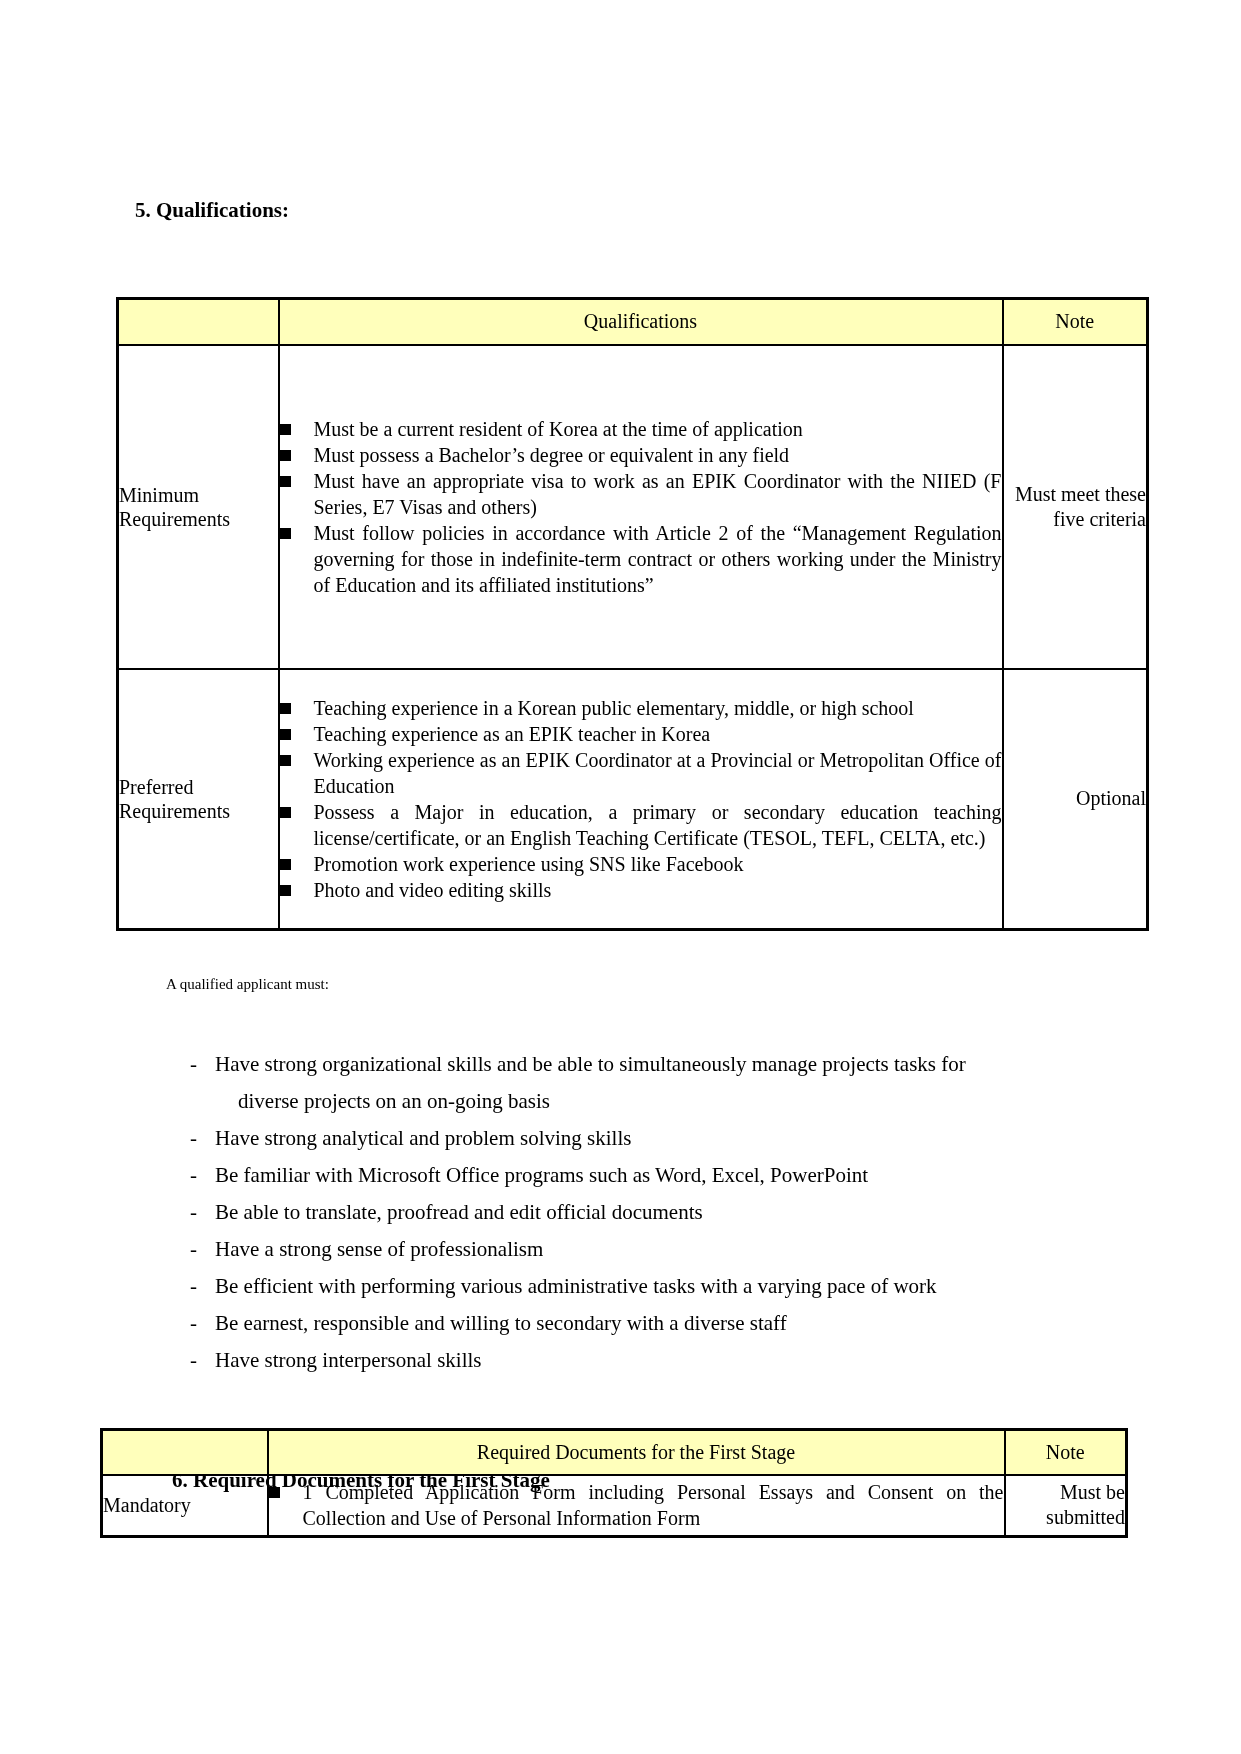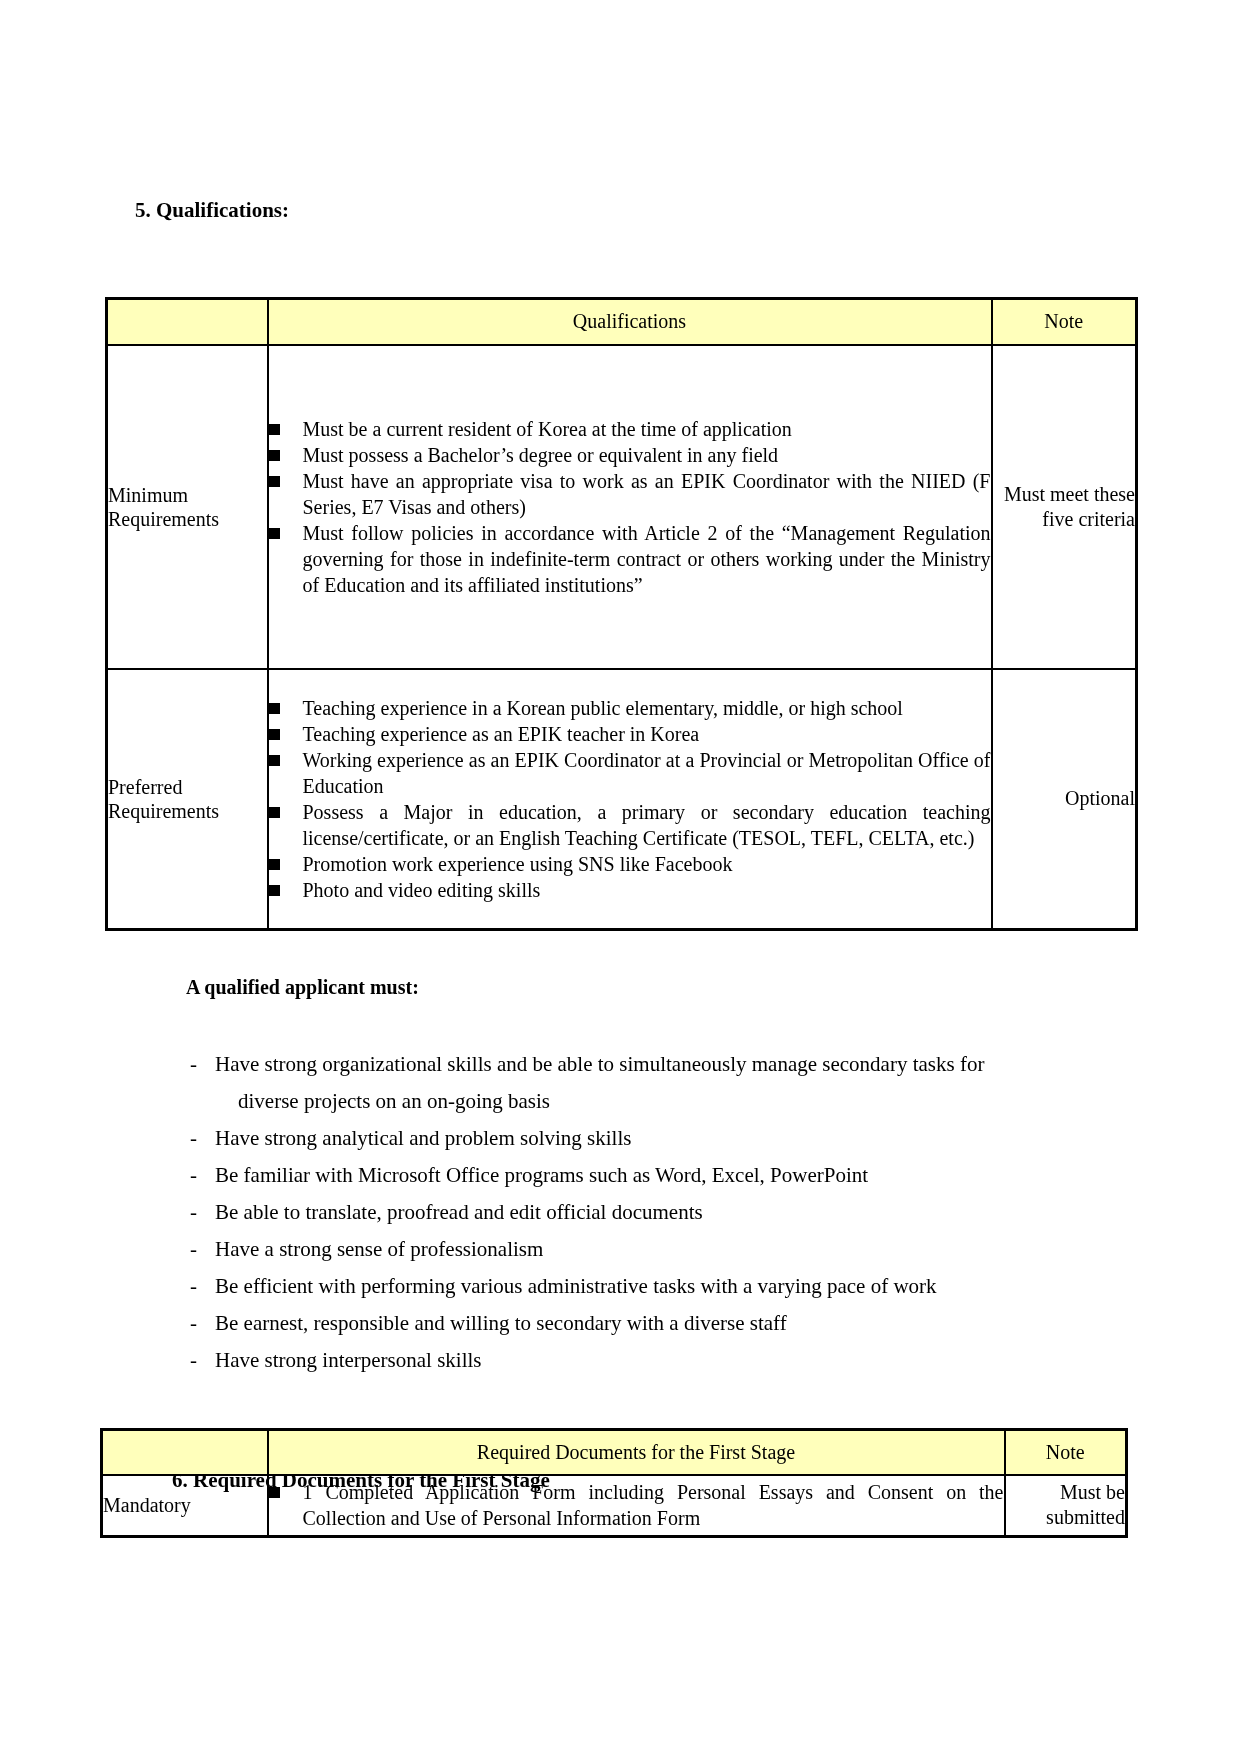--- a/index.html
+++ b/index.html
@@ -25,21 +25,21 @@
     border-collapse:collapse;
     table-layout:fixed;
     border:3px solid #000;
     font-size:20px;
   }
   table.doc td{
     border:2px solid #000;
     vertical-align:middle;
     padding:0;
   }
-  table.t1{left:105px;top:297px;width:1030px;}
+  table.t1{left:116px;top:297px;width:1030px;}
   table.t2{left:100px;top:1428px;width:1025px;}
 
   td.hdr{
     background:#ffffbb;
     text-align:center;
     font-size:20px;
   }
   table.t1 tr.hrow{height:46px;}
   table.t1 tr.r1{height:324px;}
   table.t1 tr.r2{height:261px;}
@@ -71,24 +71,23 @@
     background:#000;
     margin-top:8px;
   }
   .btxt{
     flex:1;
     text-align:justify;
   }
 
   .para{
     position:absolute;
-    left:186px;top:976px;
-    font-size:20px;
+    left:166px;top:976px;
+    font-size:15px;
     white-space:nowrap;
-    font-weight:bold;
   }
   .dlist{
     position:absolute;
     left:190px;top:1046px;
     font-size:21px;
     line-height:37px;
     width:960px;
   }
   .ditem{display:flex;}
   .dash{flex:0 0 25px;}
@@ -168,21 +167,21 @@
       <td class="note">Optional</td>
     </tr>
   </tbody>
     </table>
 
   <div class="para">A qualified applicant must:</div>
 
   <div class="dlist">
     <div class="ditem">
       <span class="dash"></span>
-      <span class="dtxt">Have strong organizational skills and be able to simultaneously manage secondary tasks for</span>
+      <span class="dtxt">Have strong organizational skills and be able to simultaneously manage projects tasks for</span>
     </div>
     <div class="dcont">diverse projects on an on-going basis</div>
     <div class="ditem">
       <span class="dash"></span>
       <span class="dtxt">Have strong analytical and problem solving skills</span>
     </div>
     <div class="ditem">
       <span class="dash"></span>
       <span class="dtxt">Be familiar with Microsoft Office programs such as Word, Excel, PowerPoint</span>
     </div>

